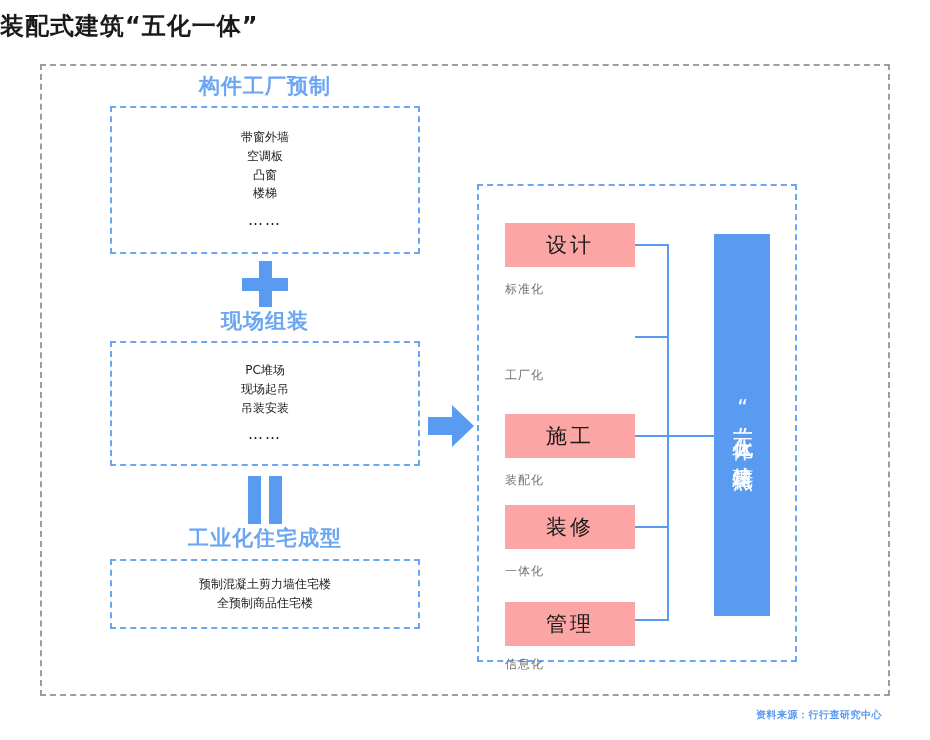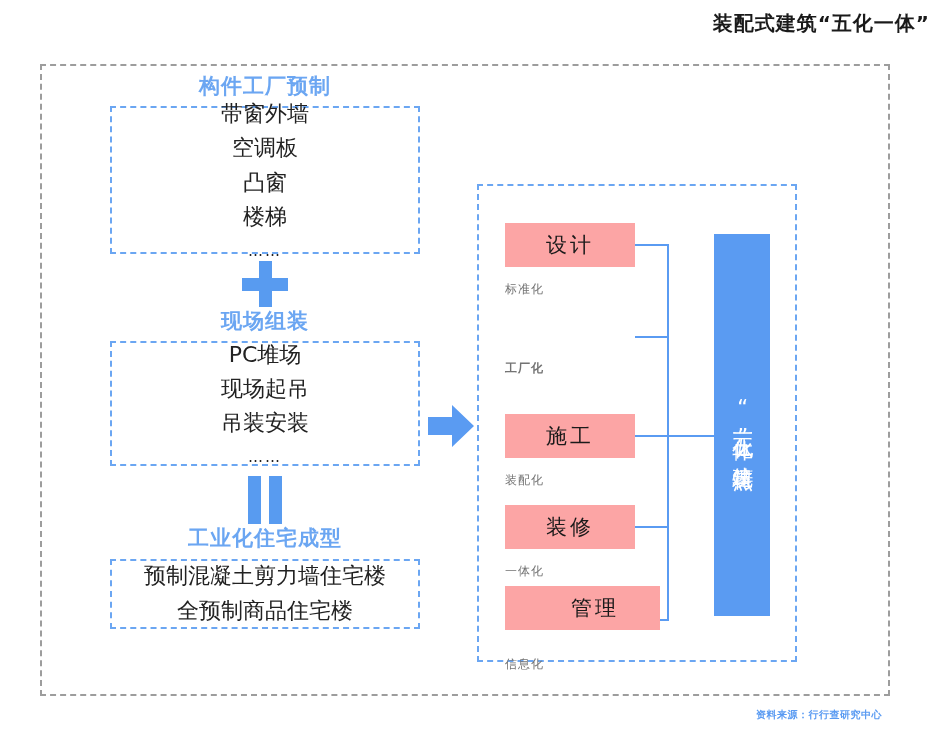--- a/index.html
+++ b/index.html
@@ -14,22 +14,22 @@
     font-family: "DejaVu Sans", "Liberation Sans", sans-serif;
     overflow: hidden;
   }
 
   
   .page-title {
     position: absolute;
     left: 0;
     top: 10px;
     width: 930px;
-    text-align: right;
-    font-size: 20px;
+    text-align: left;
+    font-size: 24px;
     font-weight: bold;
     color: #1a1a1a;
     letter-spacing: 1px;
   }
 
   
   .outer-frame {
     position: absolute;
     left: 40px;
     top: 64px;
@@ -59,21 +59,21 @@
 
   .dashed-box {
     border: 2px dashed #6ba6f2;
     box-sizing: border-box;
     display: flex;
     flex-direction: column;
     align-items: center;
     justify-content: center;
   }
   .dashed-box .item {
-    font-size: 22px;
+    font-size: 12px;
     color: #222222;
     line-height: 1.55;
     text-align: center;
   }
   .dashed-box .item.ellipsis {
     letter-spacing: 2px;
     font-size: 15px;
     padding-top: 6px;
   }
 
@@ -252,27 +252,27 @@
       <line x1="156" y1="341" x2="190" y2="341"></line>
       <line x1="156" y1="434" x2="190" y2="434"></line>
       <line x1="189" y1="59" x2="189" y2="434"></line>
       <line x1="189" y1="250" x2="235" y2="250"></line>
     </g>
   </svg>
 
   <div class="stage-row" style="top:37px;">设计</div>
   <div class="stage-caption" style="top:95px;">标准化</div>
 
-  <div class="stage-caption" style="top:174px;font-weight:bold;">工厂化</div>
+  <div class="stage-caption" style="top:181px;">工厂化</div>
 
   <div class="stage-row" style="top:228px;">施工</div>
   <div class="stage-caption" style="top:286px;">装配化</div>
 
   <div class="stage-row" style="top:319px;">装修</div>
   <div class="stage-caption" style="top:377px;">一体化</div>
 
-  <div class="stage-row" style="top:400px;padding-left:25px;">管理</div>
+  <div class="stage-row" style="top:416px;">管理</div>
   <div class="stage-caption" style="top:470px;">信息化</div>
 
   <div class="blue-bar">“五化一体”建筑特点</div>
 </div>
 
 <div class="source-note">资料来源：行行查研究中心</div>
 
 </body></html>

